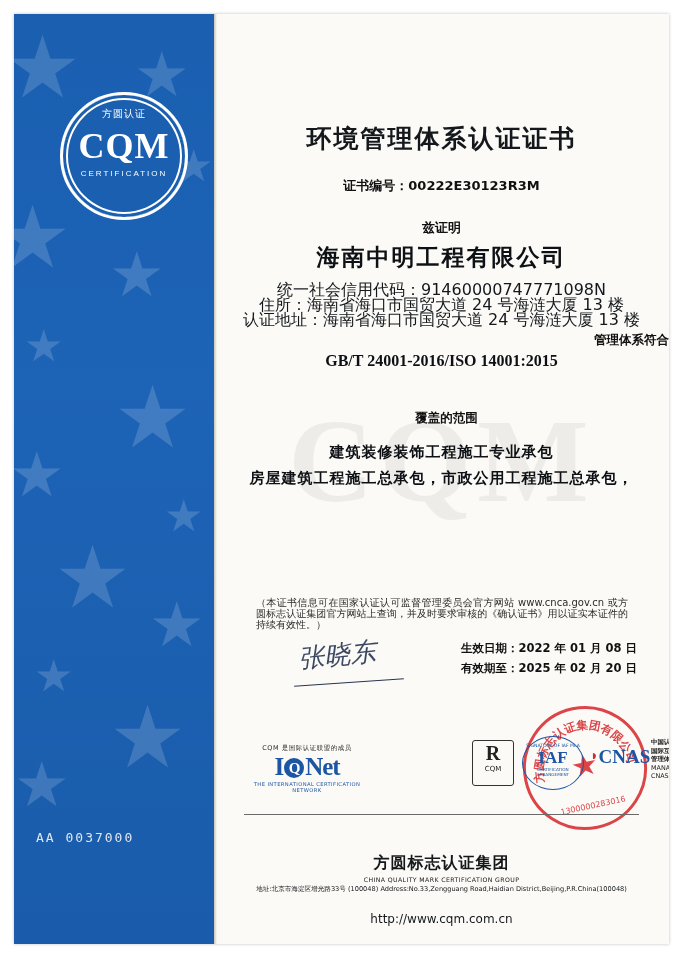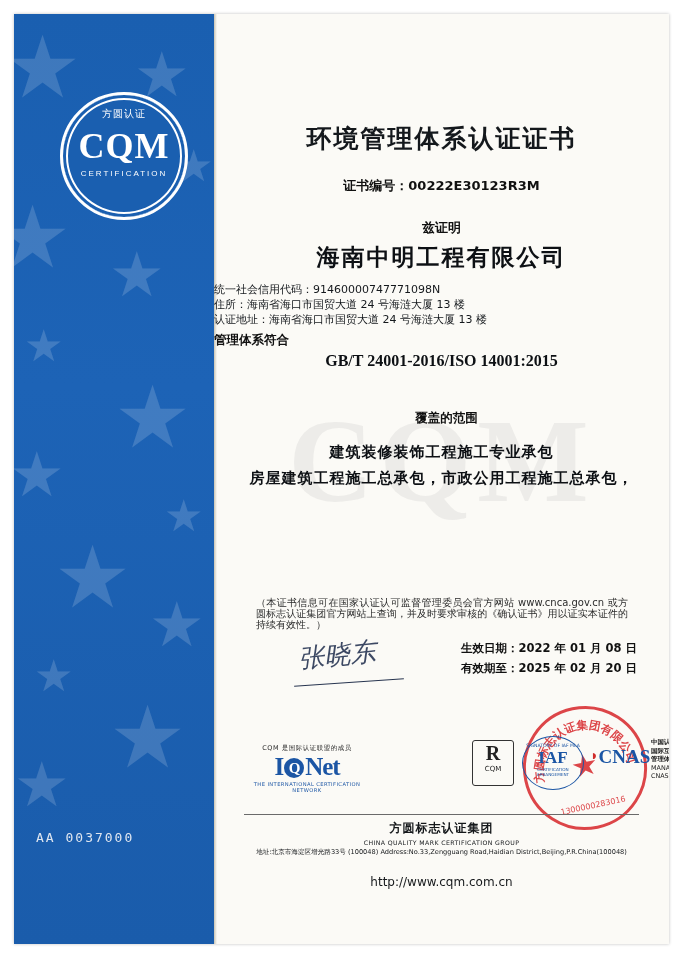--- a/index.html
+++ b/index.html
@@ -174,31 +174,32 @@
     font-weight: bold;
     letter-spacing: 2px;
     color: #0d1014;
     font-family: "DejaVu Sans", sans-serif;
   }
   .info-block {
     position: absolute;
     left: 0;
     top: 268px;
     width: 455px;
-    font-size: 11px;
+    text-align: center;
+    font-size: 16px;
     line-height: 15px;
     color: #14181c;
     font-family: "DejaVu Sans", sans-serif;
   }
   .std-label {
     position: absolute;
     left: 0;
     top: 318px;
     width: 455px;
-    text-align: left;
+    text-align: right;
     font-size: 12.5px;
     font-weight: bold;
     color: #111;
     font-family: "DejaVu Sans", sans-serif;
   }
   .std-value {
     position: absolute;
     left: 0;
     top: 338px;
     width: 455px;
@@ -451,23 +452,24 @@
   .footer {
     position: absolute;
     left: 0;
     top: 806px;
     width: 455px;
     text-align: center;
     color: #15181b;
     font-family: "DejaVu Sans", sans-serif;
   }
   .footer .org-cn {
-    font-size: 12px;
+    font-size: 16px;
     font-weight: bold;
     letter-spacing: 1px;
+    margin-top: 33px;
   }
   .footer .org-en {
     font-size: 6.2px;
     letter-spacing: 0.4px;
     margin-top: 2px;
   }
   .footer .addr {
     font-size: 6.6px;
     margin-top: 2px;
   }

